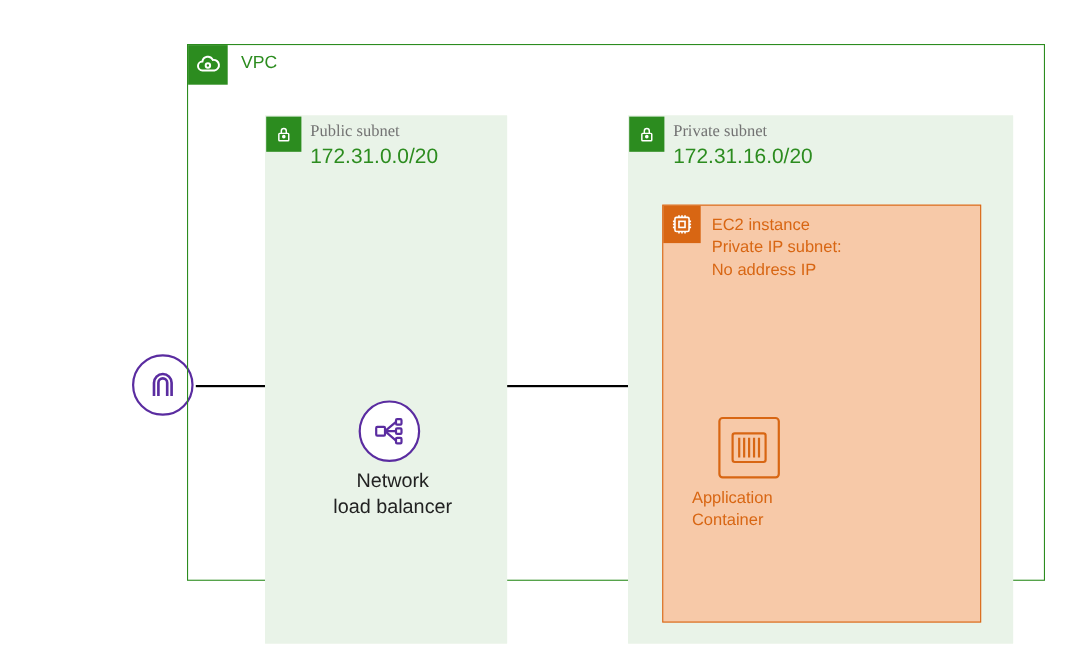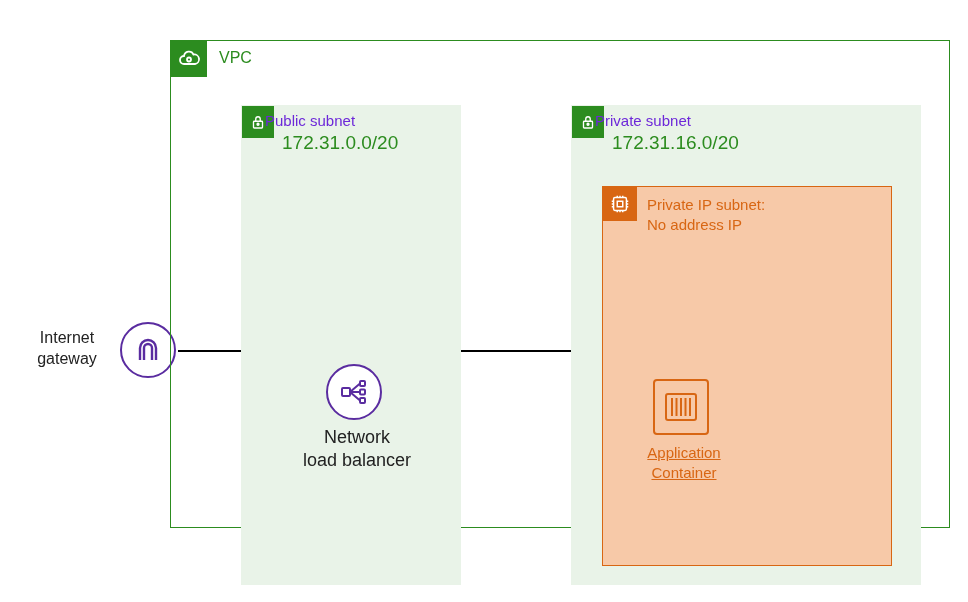--- a/index.html
+++ b/index.html
@@ -55,23 +55,24 @@
   .subnet-badge {
     position: absolute;
     left: 0; top: 0;
     width: 32px; height: 32px;
     background: #2c8c1f;
     display: flex; align-items: center; justify-content: center;
   }
   .subnet-badge svg { width: 18px; height: 18px; }
   .subnet-title {
     position: absolute;
-    left: 23px; top: 6px;
-    color: #6d28d9;
-    font-size: 15px;
+    left: 40px; top: 6px;
+    color: #737373;
+    font-size: 15px;
+    font-family: Liberation Serif, serif;
   }
   .subnet-cidr {
     position: absolute;
     left: 40px; top: 26px;
     color: #2c8c1f;
     font-size: 19px;
   }
   
   .ec2 {
     position: absolute;
@@ -143,25 +144,24 @@
     border: 2px solid #d86613;
     border-radius: 4px;
     display: flex; align-items: center; justify-content: center;
     background: transparent;
   }
   .container-icon svg { width: 36px; height: 36px; }
   .container-label {
     position: absolute;
     left: 26px; top: 256px;
     width: 110px;
-    text-align: center;
+    text-align: left;
     font-size: 15px;
     color: #d86613;
     line-height: 1.3;
-    text-decoration: underline;
   }
   
   .arrow {
     position: absolute;
     height: 2px;
     background: #000;
   }
   .arrow::after {
     content: "";
     position: absolute;
@@ -172,24 +172,20 @@
     border-bottom: 6px solid transparent;
   }
   .arrow1 { left: 178px; top: 350px; width: 140px; }
   .arrow2 { left: 388px; top: 350px; width: 253px; }
 </style>
 </head>
 <body>
 
 <div class="canvas">
 
-  <div class="igw-label">
-    <span>Internet</span><br>
-    <span>gateway</span>
-  </div>
   <div class="igw">
     <svg viewBox="0 0 32 32" fill="none" stroke="#5a2ca0" stroke-width="2.4">
       <path d="M8 26 V14 a8 8 0 0 1 16 0 V26"></path>
       <path d="M12 26 V14 a4 4 0 0 1 8 0 V26"></path>
     </svg>
   </div>
 
   <div class="arrow arrow1"></div>
   <div class="arrow arrow2"></div>
 
@@ -241,20 +237,21 @@
 
       <div class="ec2">
         <div class="ec2-badge">
           <svg viewBox="0 0 24 24" fill="none" stroke="#fff" stroke-width="1.6">
             <rect x="5" y="5" width="14" height="14" rx="1.5"></rect>
             <rect x="9" y="9" width="6" height="6"></rect>
             <path d="M9 3v2 M12 3v2 M15 3v2 M9 19v2 M12 19v2 M15 19v2 M3 9h2 M3 12h2 M3 15h2 M19 9h2 M19 12h2 M19 15h2"></path>
           </svg>
         </div>
         <div class="ec2-text">
+          <div>EC2 instance</div>
           <div>Private IP subnet:</div>
           <div>No address IP</div>
         </div>
 
         <div class="container-icon">
           <svg viewBox="0 0 36 36" fill="none" stroke="#d86613" stroke-width="2">
             <rect x="3" y="5" width="30" height="26" rx="2"></rect>
             <line x1="9" y1="9" x2="9" y2="27"></line>
             <line x1="13.5" y1="9" x2="13.5" y2="27"></line>
             <line x1="18" y1="9" x2="18" y2="27"></line>

